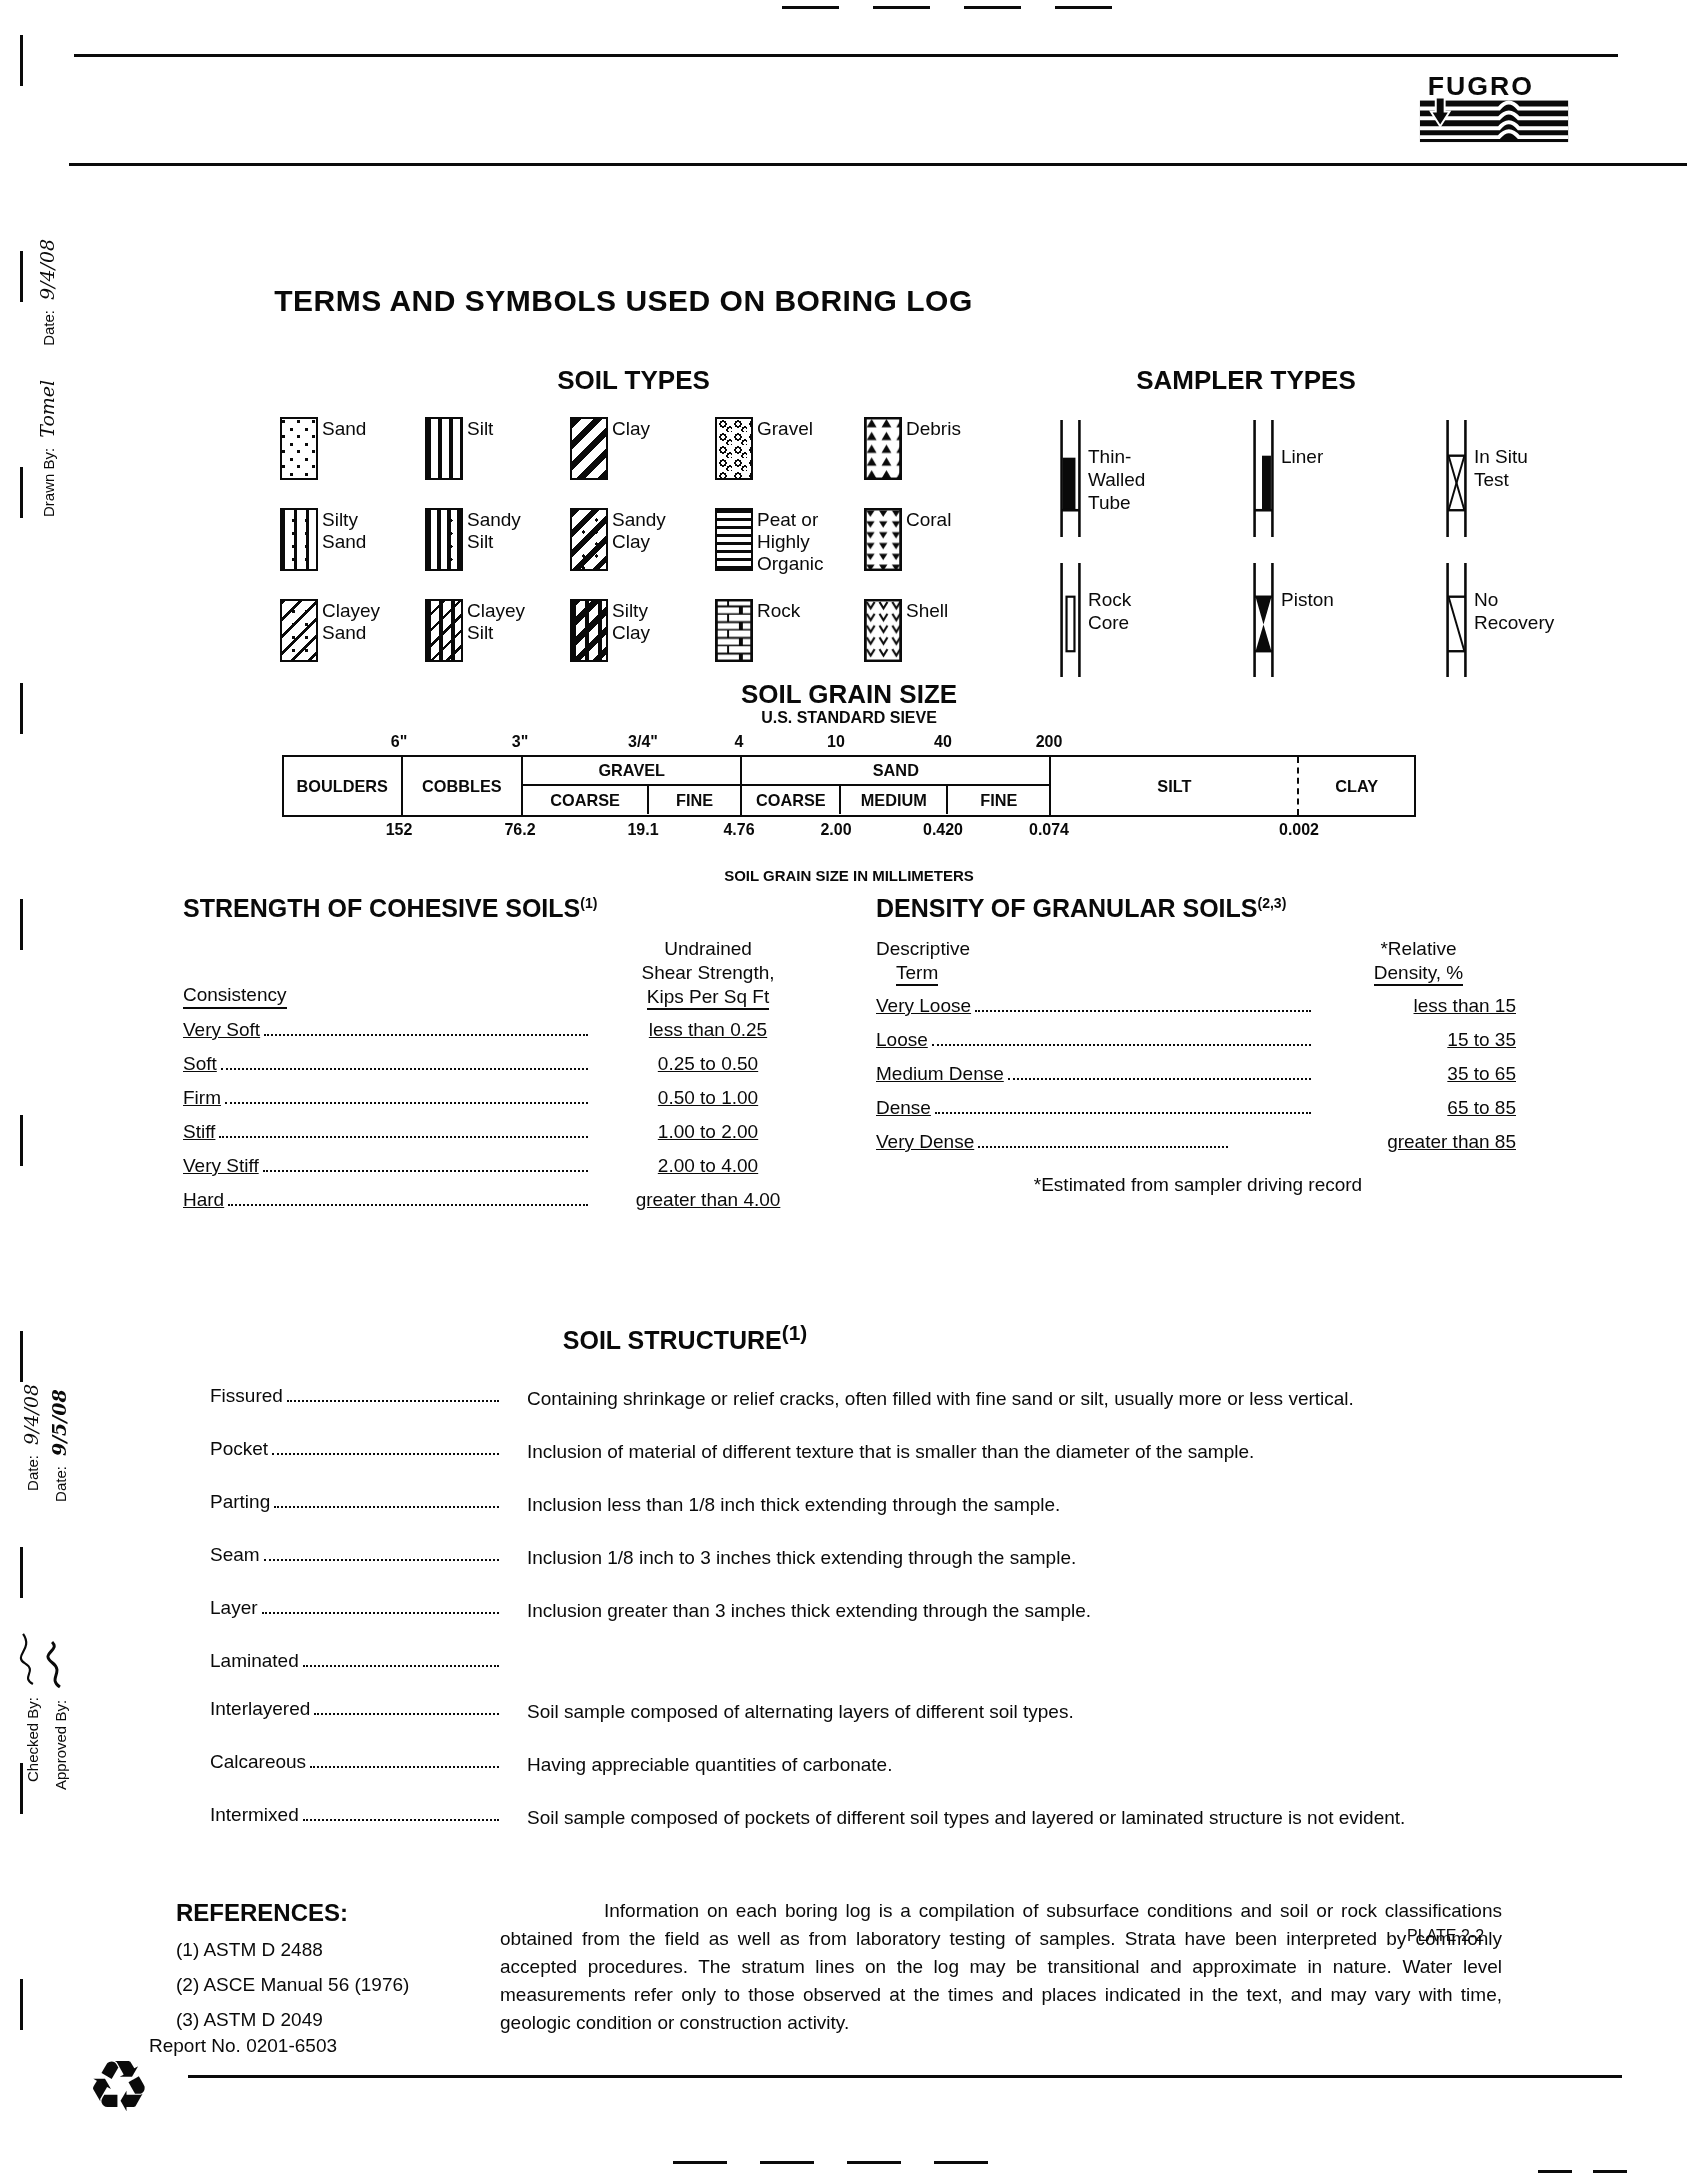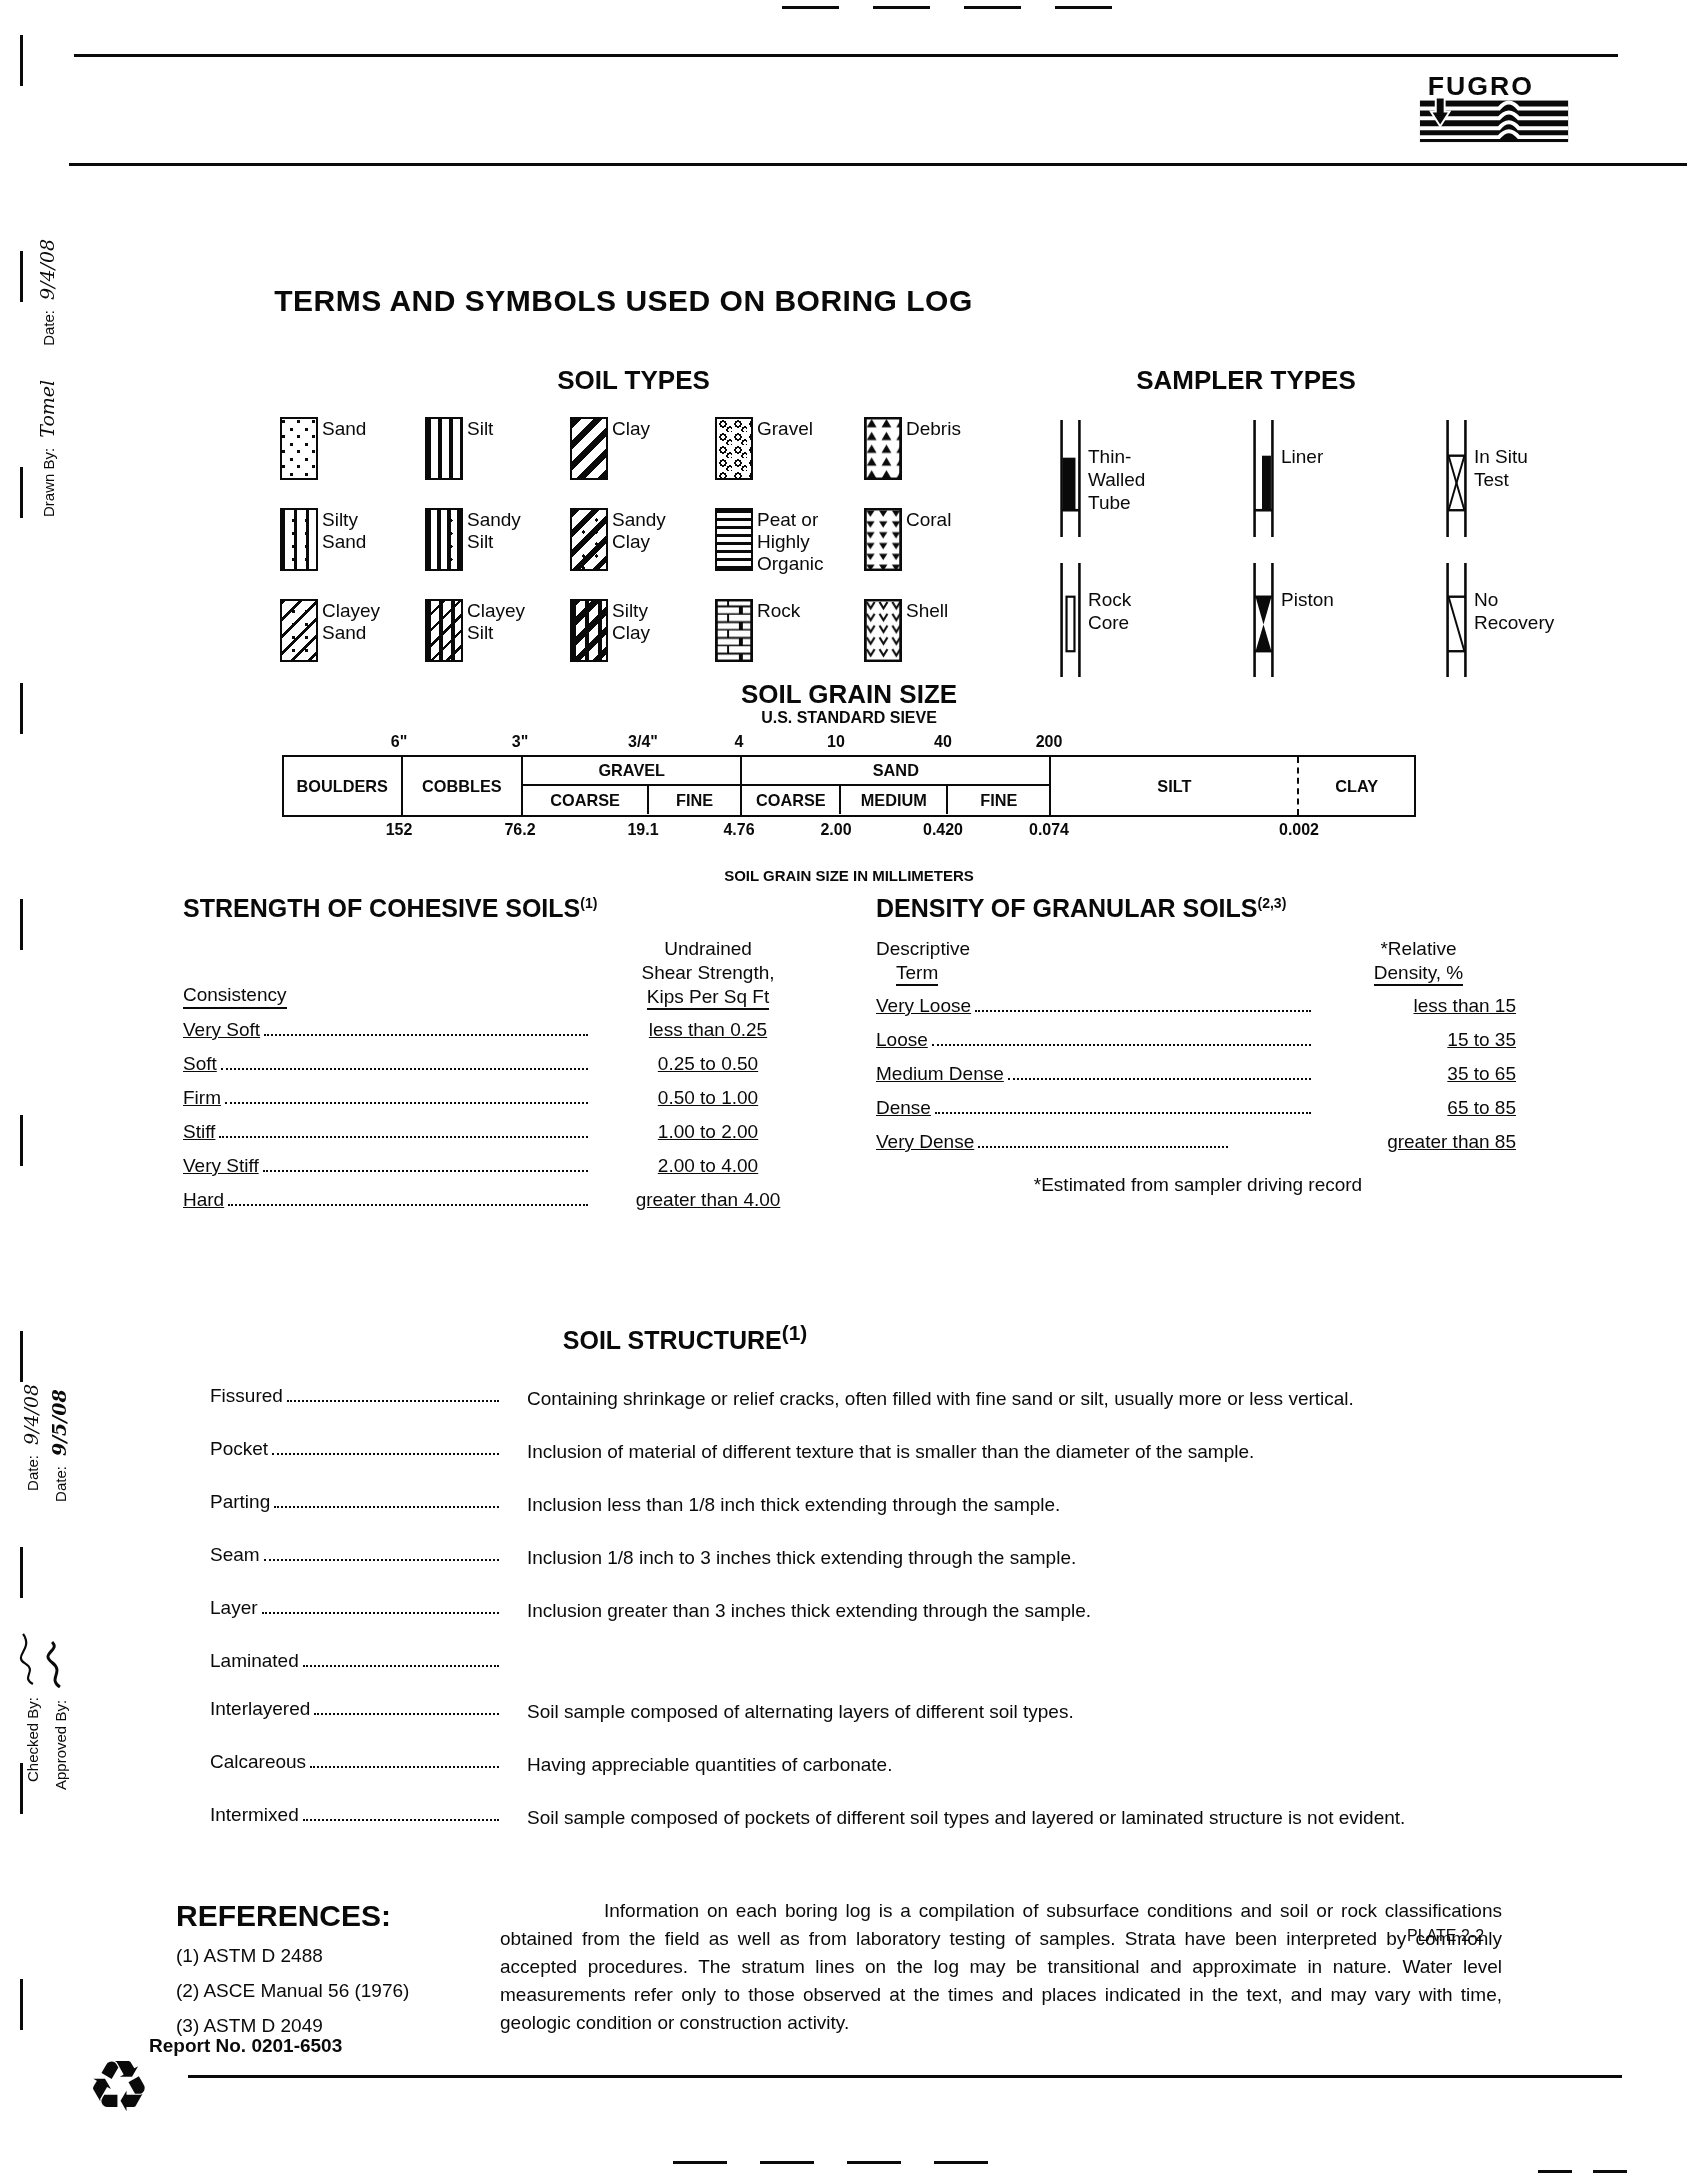--- a/index.html
+++ b/index.html
@@ -121,25 +121,25 @@
   
   .ss { left:210px; top:1321px; width:1299px; font-size:19px; }
   .ss .t-head { width:950px; text-align:center; font-size:25px; font-weight:bold; }
   .ss-rows { margin-top:30px; }
   .ss-row { display:flex; margin-bottom:26px; }
   .ss-term { width:295px; display:flex; align-items:baseline; flex:0 0 auto; }
   .ss-def { width:965px; margin-left:22px; line-height:27px; }
 
   
   .refs { left:176px; top:1899px; width:337px; }
-  .refs .r-head { font-size:30px; font-weight:bold; margin-bottom:12px; }
+  .refs .r-head { font-size:24px; font-weight:bold; margin-bottom:12px; }
   .refs .r-item { font-size:19px; margin-bottom:13px; }
   .ref-para { left:500px; top:1897px; width:1002px; font-size:19px; line-height:28px;
     text-indent:104px; text-align:justify; }
-  .report-no { left:149px; top:2035px; font-size:19px;font-weight:bold; }
+  .report-no { left:149px; top:2035px; font-size:19px; }
   .plate { left:1386px; top:1927px; font-size:16px;margin-left:21px; }
   .recycle { left:87px; top:2051px; font-size:71px; line-height:1; }
 </style>
 </head>
 <body>
 
 <svg width="0" height="0" style="position:absolute" aria-hidden="true">
   <defs>
     <pattern id="pat-debris" width="15" height="13" patternUnits="userSpaceOnUse">
       <polygon points="7.5,2 12.5,10.5 2.5,10.5" fill="#0a0a0a"></polygon>

